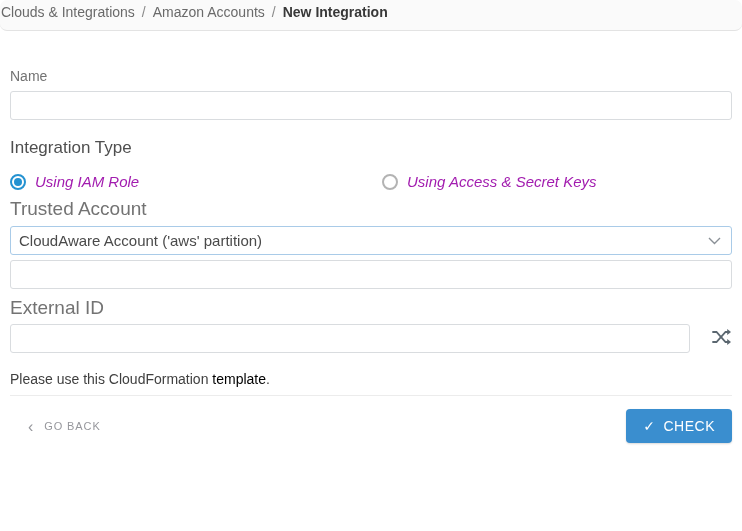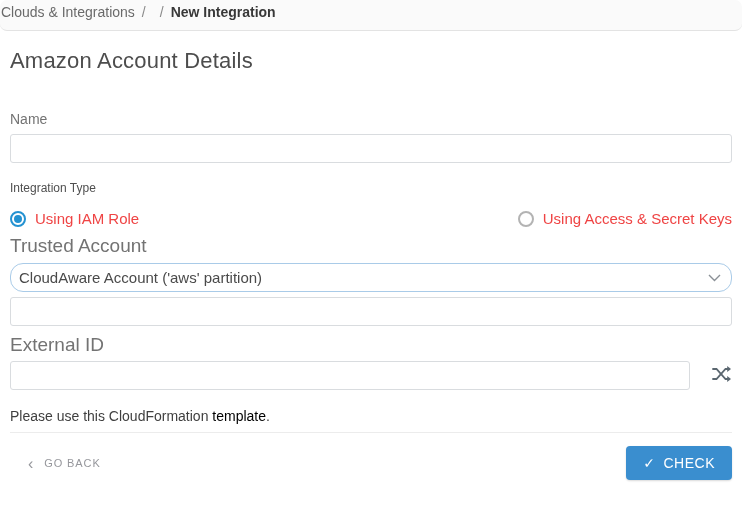--- a/index.html
+++ b/index.html
@@ -55,64 +55,65 @@
     padding: 0 8px;
     font-family: "Liberation Sans", sans-serif;
     font-size: 15px;
     color: #4a4a4a;
     background: #fff;
     outline: none;
   }
 
   .section-heading {
     margin-top: 18px;
-    font-size: 12px;
+    font-size: 17px;
     font-weight: normal;
     color: #4f4f4f;
   }
 
   .radio-row {
     display: flex;
     margin-top: 15px;
   }
   .radio-option {
     display: flex;
     align-items: center;
     width: 50%;
     cursor: pointer;
   }
-  .radio-option:last-child { padding-left: 11px; justify-content: flex-end; }
+  .radio-option:last-child { padding-left: 11px; }
   .radio-circle {
     width: 16px; height: 16px;
     border: 2px solid #b3b3b3;
     border-radius: 50%;
     background: #fff;
     flex: none;
     display: flex;
     align-items: center;
     justify-content: center;
   }
   .radio-option.selected .radio-circle { border-color: #2492d1; }
   .radio-dot {
     width: 8px; height: 8px;
     border-radius: 50%;
     background: transparent;
   }
   .radio-option.selected .radio-dot { background: #2492d1; }
   .radio-label {
     margin-left: 9px;
     font-size: 15px;
-    color: #ef4444;
+    color: #a21caf;
+    font-style: italic;
   }
 
   .select-box {
     margin-top: 6px;
     height: 29px;
     border: 1px solid #a9cbe8;
-    border-radius: 13px;
+    border-radius: 3px;
     background: #fff;
     display: flex;
     align-items: center;
     justify-content: space-between;
     padding: 0 10px 0 8px;
     font-size: 15px;
     color: #4a4a4a;
     cursor: pointer;
   }
   .select-box .chev { display: flex; align-items: center; }
@@ -189,27 +190,27 @@
     box-shadow: 0 1px 2px rgba(0,0,0,0.15);
   }
   .check-btn .check-mark { margin-right: 8px; font-size: 14px; }
 </style>
 </head>
 <body>
 
 <div class="breadcrumb-bar">
   <span class="crumb">Clouds &amp; Integrations</span>
   <span class="sep">/</span>
+  <span class="crumb">Amazon Accounts</span>
   <span class="sep">/</span>
   <span class="crumb current">New Integration</span>
 </div>
 
 <div class="content">
 
-  <h1 class="page-title">Amazon Account Details</h1>
 
   <label class="field-label">Name</label>
   <input class="text-input" type="text" value="" style="">
 
   <h2 class="section-heading">Integration Type</h2>
 
   <div class="radio-row">
     <div class="radio-option selected">
       <span class="radio-circle">
           <span class="radio-dot"></span>

